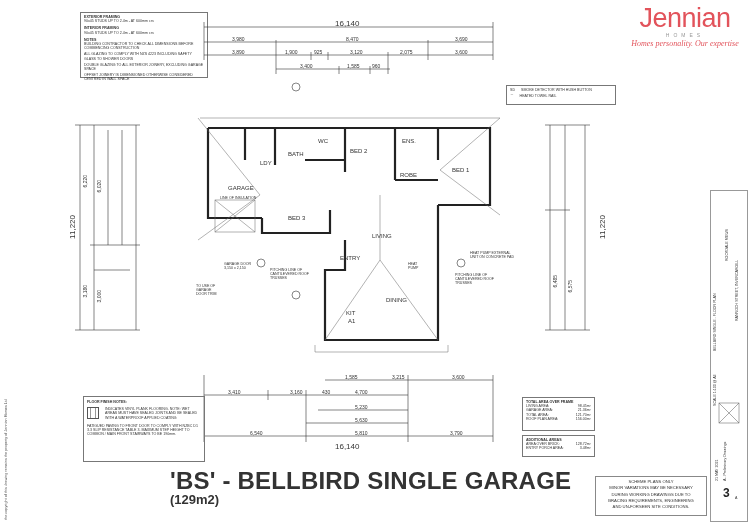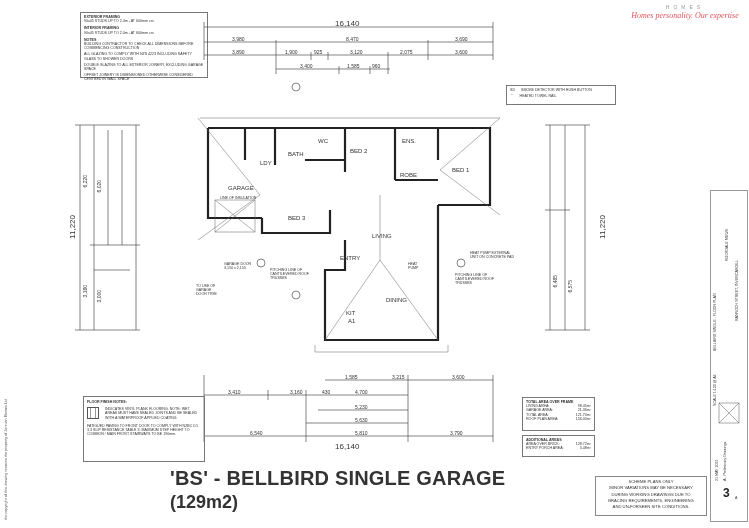--- a/index.html
+++ b/index.html
@@ -7,22 +7,22 @@
   .abs{position:absolute;}
   .tiny{font-size:3.6px;line-height:4.2px;color:#333;font-family:"Liberation Sans",sans-serif;}
   .dimtxt{font-size:5px;color:#333;font-family:"Liberation Sans",sans-serif;}
   .notes-box{left:80px;top:12px;width:128px;height:66px;border:0.6px solid #777;padding:2px 3px;box-sizing:border-box;}
   .notes-box .h{font-weight:bold;}
   .logo{left:625px;top:4px;width:120px;text-align:center;}
   .logo-name{font-size:27px;color:#e2535b;font-family:"Liberation Sans",sans-serif;letter-spacing:-0.5px;line-height:28px;}
   .logo-sub{font-size:5px;letter-spacing:4px;color:#999;margin-top:0px;}
   .logo-tag{font-size:8px;color:#e2535b;font-style:italic;font-family:"Liberation Serif",serif;margin-top:1px;}
   .legend{left:506px;top:85px;width:108px;height:18px;border:0.6px solid #777;}
-  .title-main{left:170px;top:467px;font-size:20px;font-weight:bold;color:#333;letter-spacing:0.2px;}
-  .title-sub{left:170px;top:492px;font-size:18px;font-weight:bold;color:#333;}
+  .title-main{left:170px;top:467px;font-size:24px;font-weight:bold;color:#333;letter-spacing:0.2px;}
+  .title-sub{left:170px;top:492px;font-size:13px;font-weight:bold;color:#333;}
   .scheme{left:595px;top:476px;width:112px;height:40px;border:0.6px solid #888;font-size:4.2px;line-height:6.3px;text-align:center;padding-top:2px;box-sizing:border-box;color:#333;}
   .floor-notes{left:83px;top:396px;width:122px;height:66px;border:0.6px solid #777;padding:3px;box-sizing:border-box;}
   .area-box{left:522px;top:397px;width:73px;height:34px;border:0.6px solid #777;padding:2px 3px;box-sizing:border-box;}
   .area-box2{left:522px;top:435px;width:73px;height:22px;border:0.6px solid #777;padding:2px 3px;box-sizing:border-box;}
   .row{display:flex;justify-content:space-between;}
   .titleblock{left:710px;top:190px;width:36px;height:330px;border:0.6px solid #999;}
   .vert{writing-mode:vertical-rl;transform:rotate(180deg);}
   .copyright{left:4px;top:340px;height:180px;font-size:3.8px;color:#555;}
 </style>
 </head>
@@ -39,20 +39,21 @@
   <div>BUILDING CONTRACTOR TO CHECK ALL DIMENSIONS BEFORE COMMENCING CONSTRUCTION</div>
   <div style="height:2px"></div>
   <div>ALL GLAZING TO COMPLY WITH NZS 4223 INCLUDING SAFETY GLASS TO SHOWER DOORS</div>
   <div style="height:2px"></div>
   <div>DOUBLE GLAZING TO ALL EXTERIOR JOINERY, EXCLUDING GARAGE SPACE</div>
   <div style="height:2px"></div>
   <div>OFFSET JOINERY IS DIMENSIONED OTHERWISE CONSIDERED CENTRED IN WALL SPACE</div>
 </div>
 
 <div class="abs logo">
+  <div class="logo-name">Jennian</div>
   <div class="logo-sub">HOMES</div>
   <div class="logo-tag">Homes personality. Our expertise</div>
 </div>
 
 <div class="abs legend tiny">
   <div style="display:flex;gap:6px;padding:2px 3px;">
     <span>SD</span>
     <span>SMOKE DETECTOR WITH HUSH BUTTON</span>
   </div>
   <div style="display:flex;gap:6px;padding:0 3px;">

